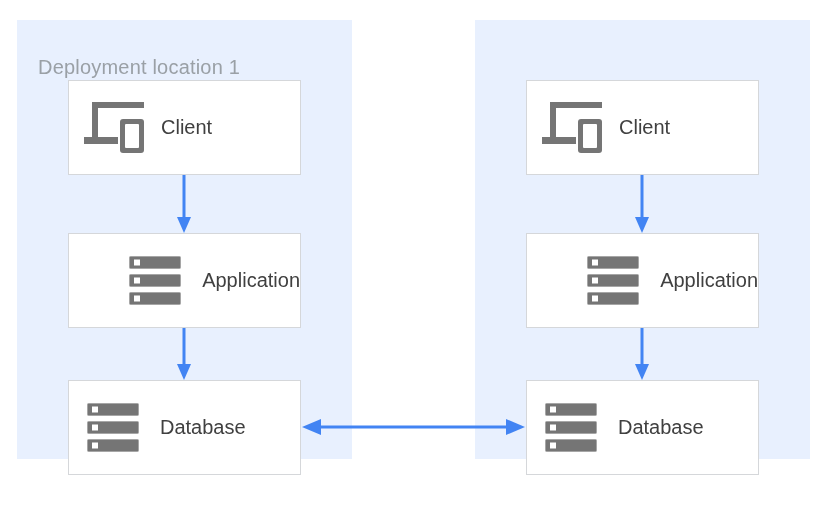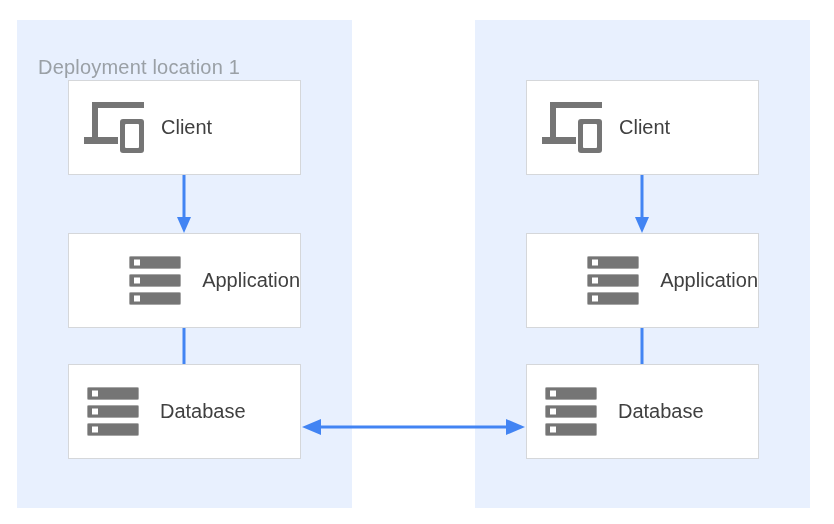--- a/index.html
+++ b/index.html
@@ -9,21 +9,21 @@
     font-family: "Liberation Sans", "DejaVu Sans", sans-serif;
     position: relative;
     overflow: hidden;
   }
   .stage { position: absolute; left: 0; top: 0; width: 834px; height: 524px; }
 
   .panel {
     position: absolute;
     top: 20px;
     width: 335px;
-    height: 488px;
+    height: 439px;
     background: #E8F0FE;
   }
   .panel-1 { left: 17px; }
   .panel-2 { left: 475px; }
 
   .panel-title {
     position: absolute;
     left: 21px;
     top: 36px;
     margin: 0;
@@ -41,21 +41,21 @@
     height: 95px;
     background: #ffffff;
     border: 1px solid #D5D7DA;
     box-sizing: border-box;
     display: flex;
     align-items: center;
     padding-left: 15px;
   }
   .node-client      { top: 60px;  }
   .node-application { top: 213px; justify-content: flex-end; }
-  .node-database    { top: 344px; padding-left: 14px; }
+  .node-database    { top: 360px; padding-left: 14px; }
 
   .icon-slot {
     width: 60px;
     display: flex;
     justify-content: center;
     align-items: center;
     flex: 0 0 60px;
   }
   .node-label {
     margin-left: 17px;

